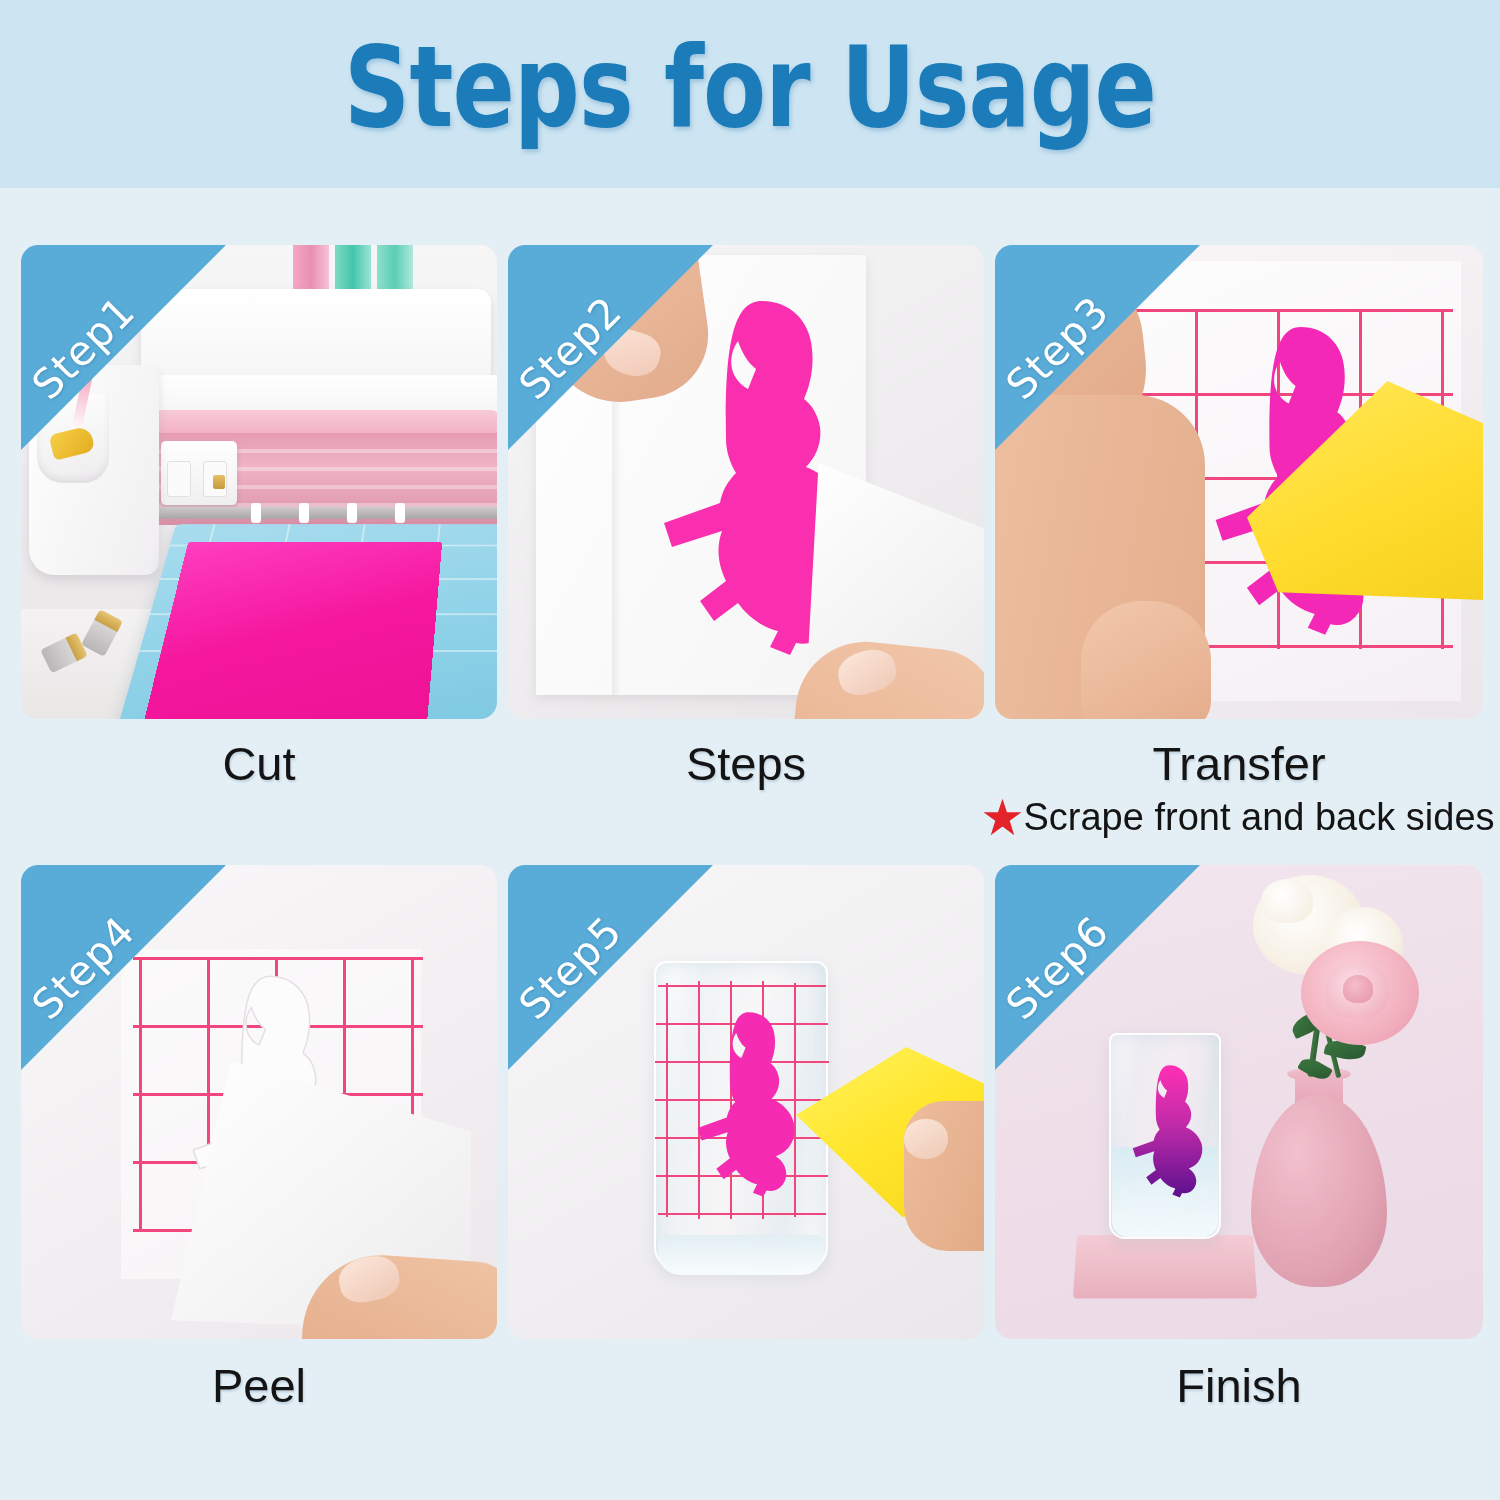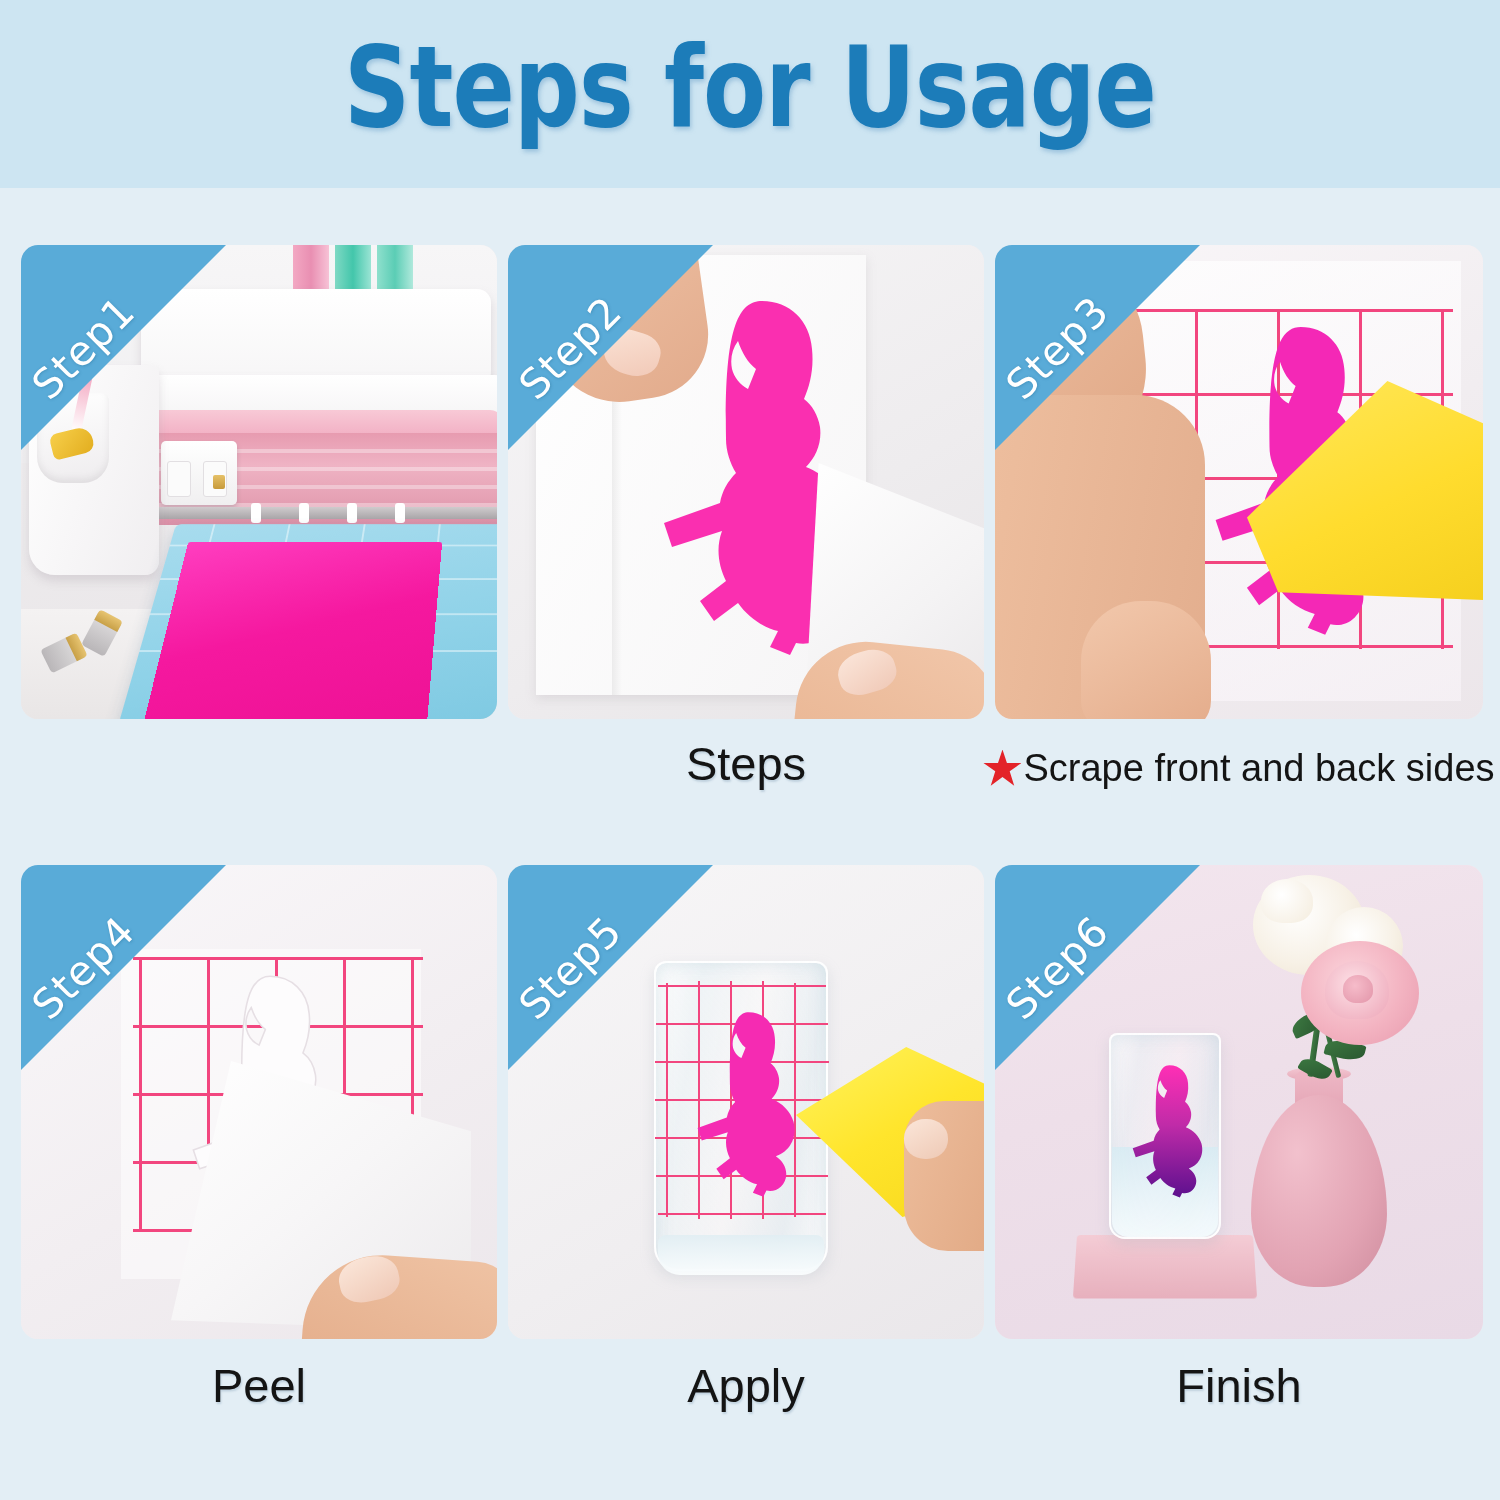--- a/index.html
+++ b/index.html
@@ -398,20 +398,23 @@
           </div>
         <div class="blade b2">
             <div class="gold"></div>
           </div>
       </div>
       <div class="badge"></div>
       <div class="badge-label">
         <span>Step1</span>
       </div>
     </div>
+    <div class="caption-wrap">
+      <div class="caption">Cut</div>
+    </div>
   </div>
 
   <div class="cell">
     <div class="card">
       <div class="photo s2">
         <div class="sheet"></div>
         <div class="sheet-edge"></div>
         <svg class="merm-svg" style="left:130px; top:52px;" width="230" height="360" viewBox="0 0 115 180">
           <path fill="#fa2fb0" d="M62 2c14 0 24 10 25 24 1 10-1 18-4 25 4 3 7 8 8 14
             1 8-2 15-7 20 10 4 18 12 21 22 2 8 1 16-3 22-3 5-8 9-14 11 6 4 10 10 10 17
@@ -460,20 +463,21 @@
         <div class="finger-b"></div>
         <div class="thumb"></div>
         <div class="scraper"></div>
       </div>
       <div class="badge"></div>
       <div class="badge-label">
         <span>Step3</span>
       </div>
     </div>
     <div class="caption-wrap">
+      <div class="caption">Transfer</div>
       <div class="note">
         <span class="star"></span>
         <span>Scrape front and back sides</span>
       </div>
     </div>
   </div>
 
   <div class="cell row2">
     <div class="card">
       <div class="photo s4">
@@ -534,23 +538,20 @@
             M50 22c-3 4-4 9-3 14 1 4 4 8 8 10l4-10c-4-3-7-8-9-14z"></path>
         </svg>
         <div class="scraper"></div>
         <div class="hand"></div>
         <div class="nail"></div>
       </div>
       <div class="badge"></div>
       <div class="badge-label">
         <span>Step5</span>
       </div>
-    </div>
-    <div class="caption-wrap">
-      <div class="caption">Apply</div>
     </div>
   </div>
 
   <div class="cell row2">
     <div class="card">
       <div class="photo s6">
         <div class="riser"></div>
         <div class="glass"></div>
         <div class="water"></div>
         <svg class="merm-svg" style="left:128px; top:186px;" width="86" height="160" viewBox="0 0 115 180">

